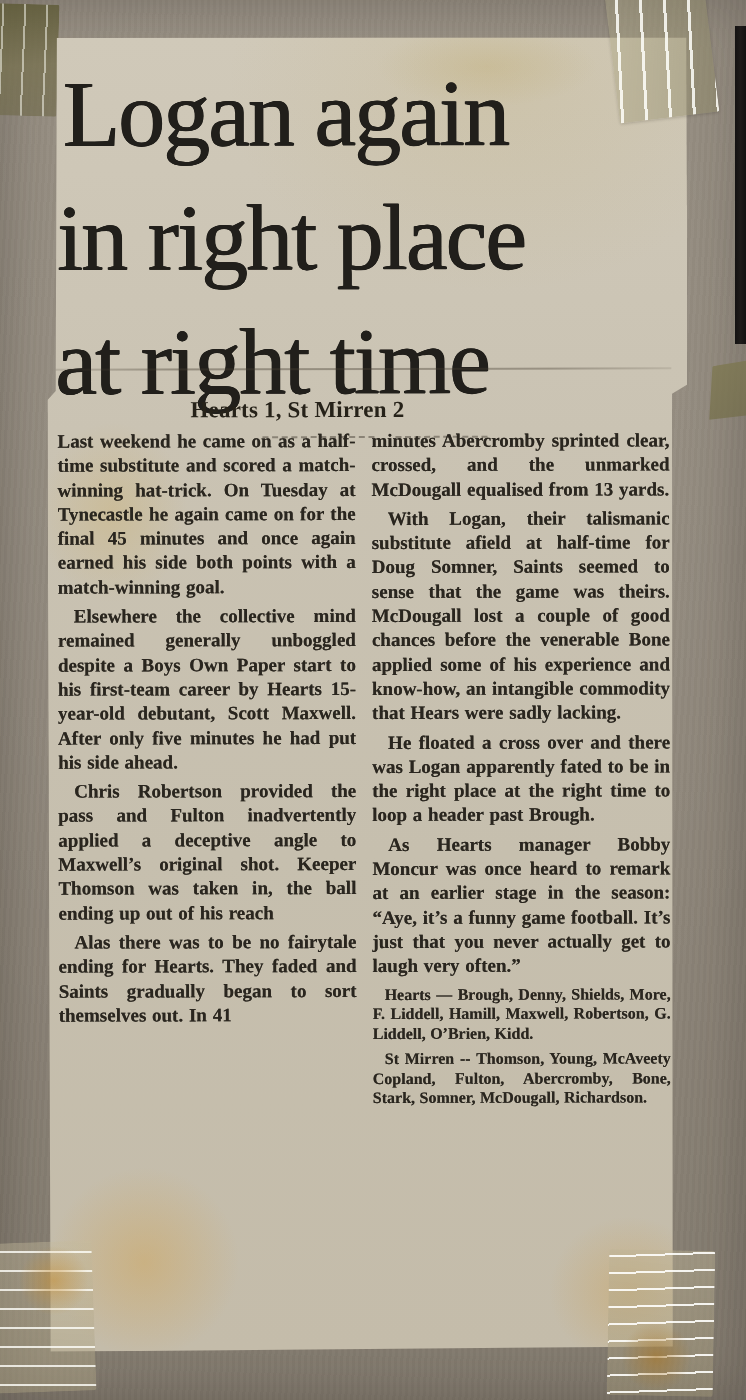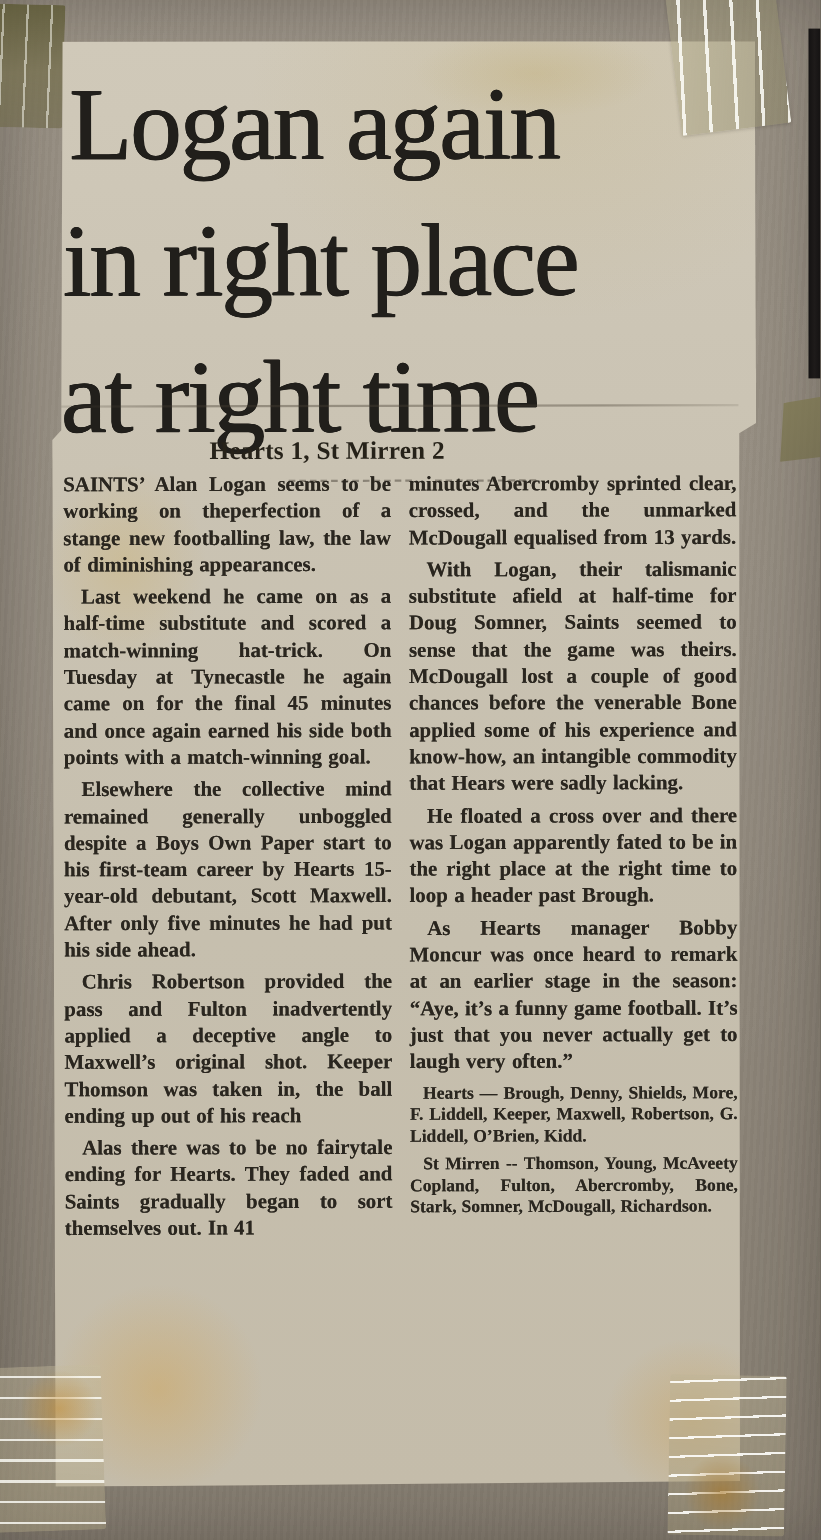--- a/index.html
+++ b/index.html
@@ -138,32 +138,31 @@
     </h1>
 
     <div class="headline-rule"></div>
 
     <div class="subhead">Hearts 1, St Mirren 2</div>
     <div class="dash dash-a"></div>
     <div class="dash dash-b"></div>
 
     <div class="cols">
       <div class="col">
-        <p>SAINTS’ Alan Logan seems to be working on theperfection of a stange new footballing law, the law of diminishing appearances.</p>
         <p>Last weekend he came on as a half-time substitute and scored a match-winning hat-trick. On Tuesday at Tynecastle he again came on for the final 45 minutes and once again earned his side both points with a match-winning goal.</p>
         <p>Elsewhere the collective mind remained generally unboggled despite a Boys Own Paper start to his first-team career by Hearts 15-year-old debutant, Scott Maxwell. After only five minutes he had put his side ahead.</p>
         <p>Chris Robertson provided the pass and Fulton inadvertently applied a deceptive angle to Maxwell’s original shot. Keeper Thomson was taken in, the ball ending up out of his reach</p>
         <p>Alas there was to be no fairytale ending for Hearts. They faded and Saints gradually began to sort themselves out. In 41</p>
       </div>
       <div class="col">
         <p>minutes Abercromby sprinted clear, crossed, and the unmarked McDougall equalised from 13 yards.</p>
         <p>With Logan, their talismanic substitute afield at half-time for Doug Somner, Saints seemed to sense that the game was theirs. McDougall lost a couple of good chances before the venerable Bone applied some of his experience and know-how, an intangible commodity that Hears were sadly lacking.</p>
         <p>He floated a cross over and there was Logan apparently fated to be in the right place at the right time to loop a header past Brough.</p>
         <p>As Hearts manager Bobby Moncur was once heard to remark at an earlier stage in the season: “Aye, it’s a funny game football. It’s just that you never actually get to laugh very often.”</p>
-        <p class="team">Hearts — Brough, Denny, Shields, More, F. Liddell, Keeper, Maxwell, Robertson, G. Liddell, O’Brien, Kidd.</p>
+        <p class="team">Hearts — Brough, Denny, Shields, More, F. Liddell, Hamill, Maxwell, Robertson, G. Liddell, O’Brien, Kidd.</p>
         <p class="team">St Mirren -- Thomson, Young, McAveety Copland, Fulton, Abercromby, Bone, Stark, Somner, McDougall, Richardson.</p>
       </div>
     </div>
   </div>
 
   <div class="tape tape-top-right"></div>
   <div class="black-bar"></div>
   <div class="tape tape-right-mid"></div>
   <div class="tape tape-bottom-left">
     <div class="tape-stain"></div>

